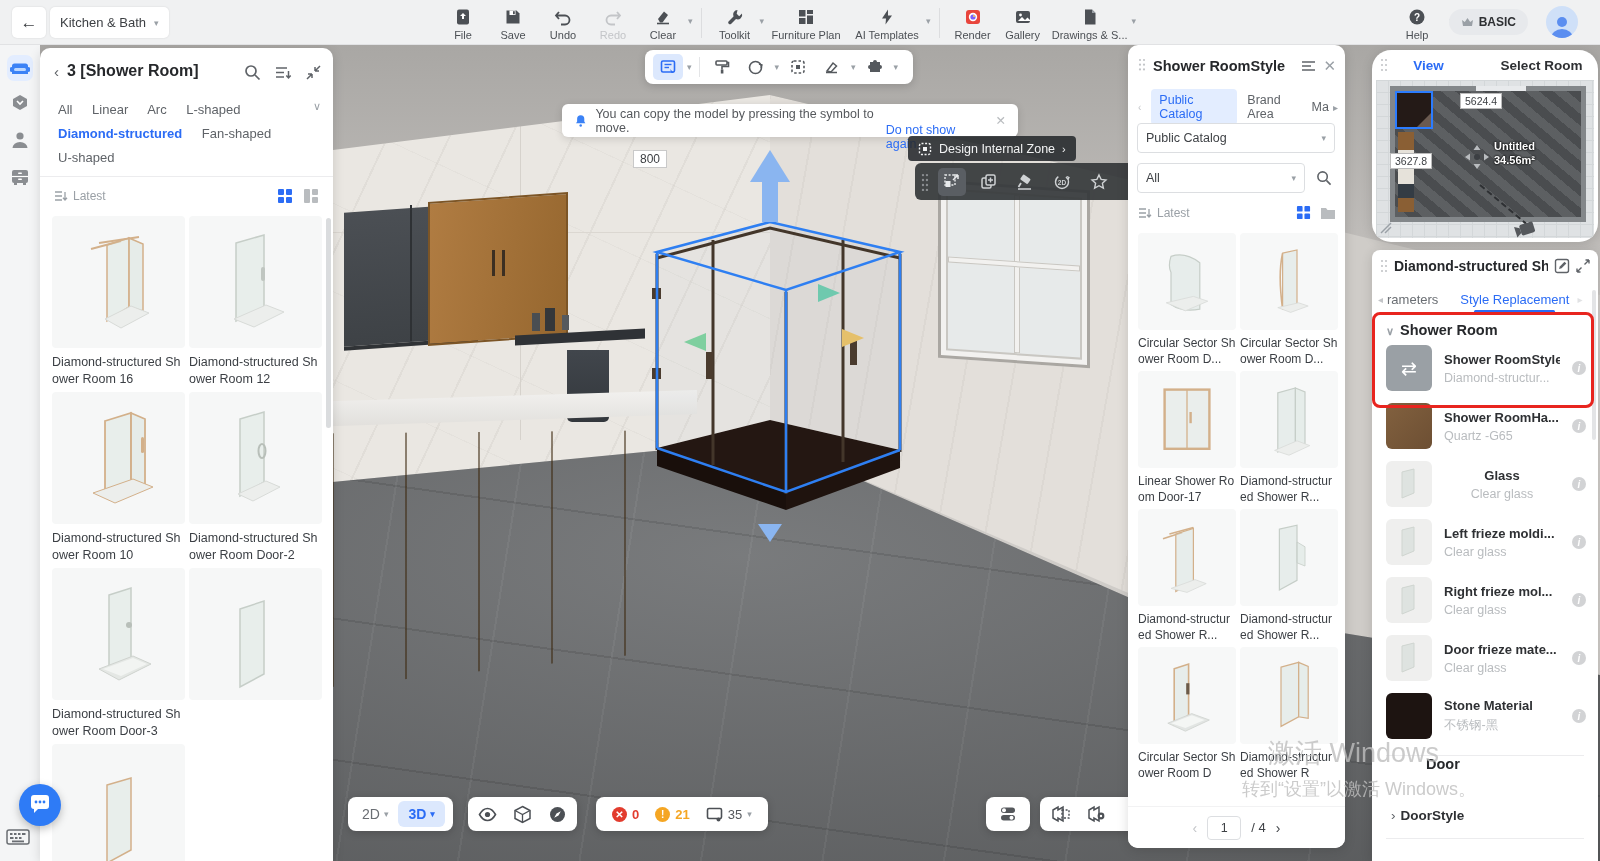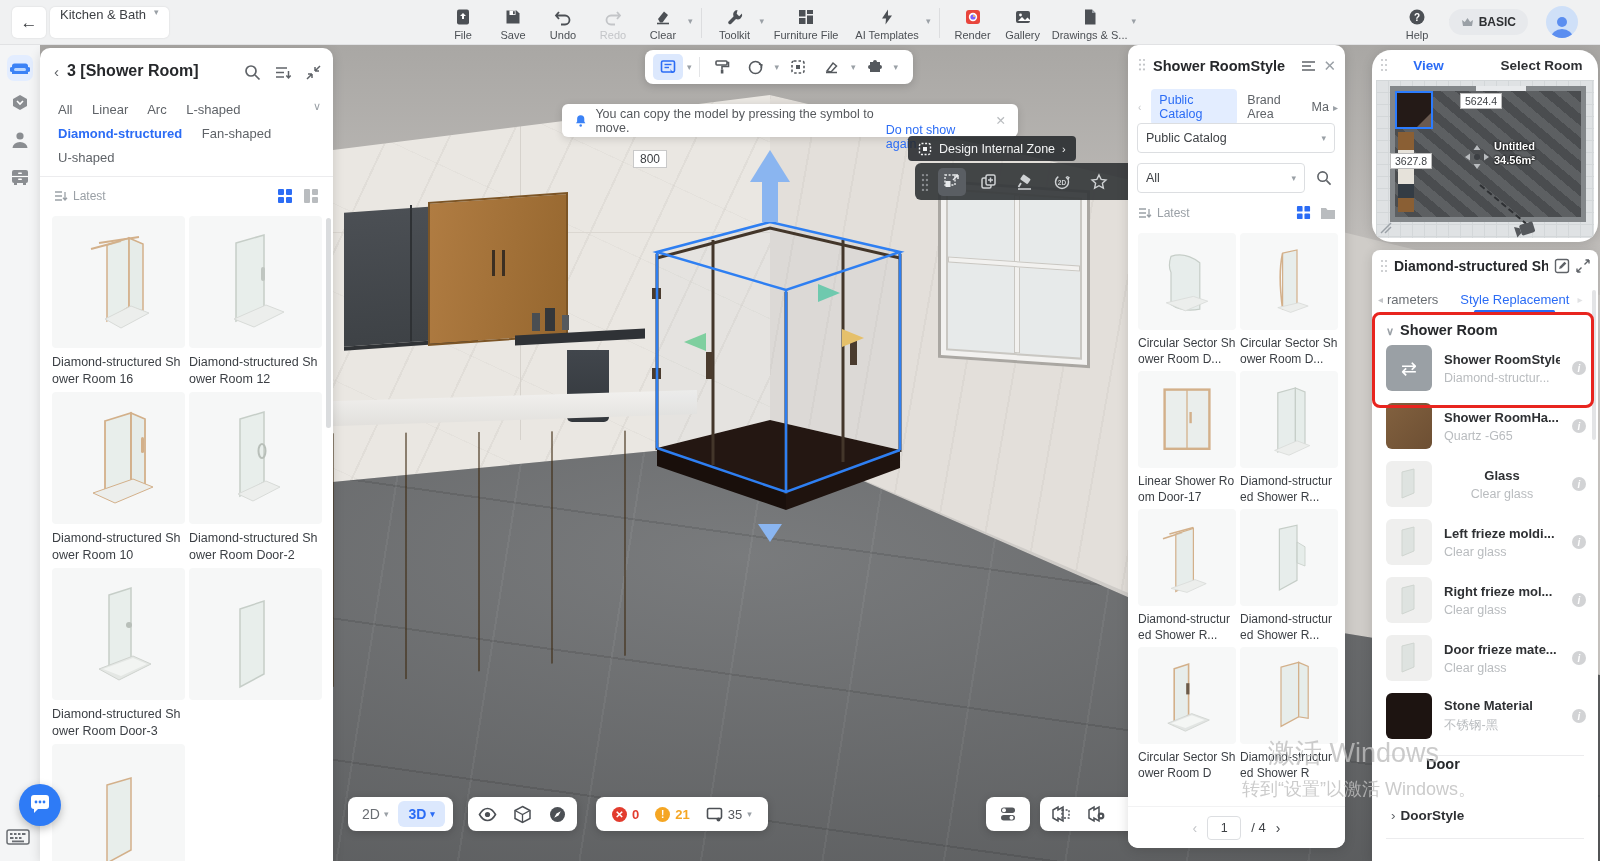--- a/index.html
+++ b/index.html
@@ -4,21 +4,21 @@
 <style>
   * { margin:0; padding:0; box-sizing:border-box; }
   html,body { width:1600px; height:861px; overflow:hidden; }
   body { font-family:"Liberation Sans", sans-serif; color:#3f4246; background:#e9e9e9; }
   #app { position:relative; width:1600px; height:861px; overflow:hidden; background:#f1f2f3; }
   .abs { position:absolute; }
   .panel { position:absolute; background:#fff; border-radius:10px; box-shadow:0 2px 12px rgba(0,0,0,.14); }
   
   #topbar { position:absolute; left:0; top:0; width:1600px; height:45px; background:#f0f1f2; border-bottom:1px solid #e1e2e4; z-index:8; }
   .back-btn { position:absolute; left:12px; top:7px; width:34px; height:31px; background:#fff; border-radius:5px; display:flex; align-items:center; justify-content:center; font-size:17px; color:#3c3f43; box-shadow:0 0 2px rgba(0,0,0,.12); cursor:pointer; }
-  .ws-select { position:absolute; left:50px; top:7px; height:31px; background:#fff; border-radius:5px; display:flex; padding:0 10px; gap:8px; font-size:13px; color:#3c3f43; box-shadow:0 0 2px rgba(0,0,0,.12); cursor:pointer; }
+  .ws-select { position:absolute; left:50px; top:7px; height:31px; background:#fff; border-radius:5px; display:flex; align-items:center; padding:0 10px; gap:8px; font-size:13px; color:#3c3f43; box-shadow:0 0 2px rgba(0,0,0,.12); cursor:pointer; }
   .caret { font-size:9px; color:#9aa0a6; }
   .tools { position:absolute; left:438px; top:2px; display:flex; align-items:flex-start; }
   .tool { width:50px; display:flex; flex-direction:column; align-items:center; padding-top:6px; cursor:pointer; color:#4c5055; }
   .tool .lab { font-size:11px; margin-top:3px; white-space:nowrap; }
   .tool svg { display:block; }
   .tool.dis { color:#c3c5c8; }
   .tsep { width:1px; height:30px; background:#dcdddf; margin:6px 8px 0 8px; }
   .help-area { position:absolute; right:158px; top:2px; }
   .basic-pill { position:absolute; right:72px; top:9px; height:26px; background:#e7e9ec; border-radius:13px; display:flex; align-items:center; gap:5px; padding:0 12px; font-size:12px; font-weight:bold; color:#2e3033; cursor:pointer; }
   .avatar { position:absolute; right:22px; top:6px; width:32px; height:32px; border-radius:50%; background:#cfe0f8; display:flex; align-items:flex-end; justify-content:center; overflow:hidden; cursor:pointer; }
@@ -430,21 +430,21 @@
         <span class="lab">Toolkit</span>
       </div>
         <span class="caret" style="margin-top:14px;">▾</span>
       <div class="tool" style="width:84px;">
         <svg width="18" height="18" viewBox="0 0 18 18">
             <rect x="2" y="2" width="6.5" height="6.5" fill="#4c5055"></rect>
             <rect x="10" y="2" width="6" height="4" fill="#4c5055"></rect>
             <rect x="10" y="7.5" width="6" height="8.5" fill="#4c5055"></rect>
             <rect x="2" y="10" width="6.5" height="6" fill="#4c5055"></rect>
           </svg>
-        <span class="lab">Furniture File</span>
+        <span class="lab">Furniture Plan</span>
       </div>
       <div class="tool" style="width:78px;">
         <svg width="18" height="18" viewBox="0 0 18 18">
             <path d="M10 1.5 L4 10.5 h4 L7.5 16.5 L14 7.5 h-4 Z" fill="#4c5055"></path>
           </svg>
         <span class="lab">AI Templates</span>
       </div>
         <span class="caret" style="margin-top:14px;">▾</span>
       <div class="tsep"></div>
       <div class="tool">

